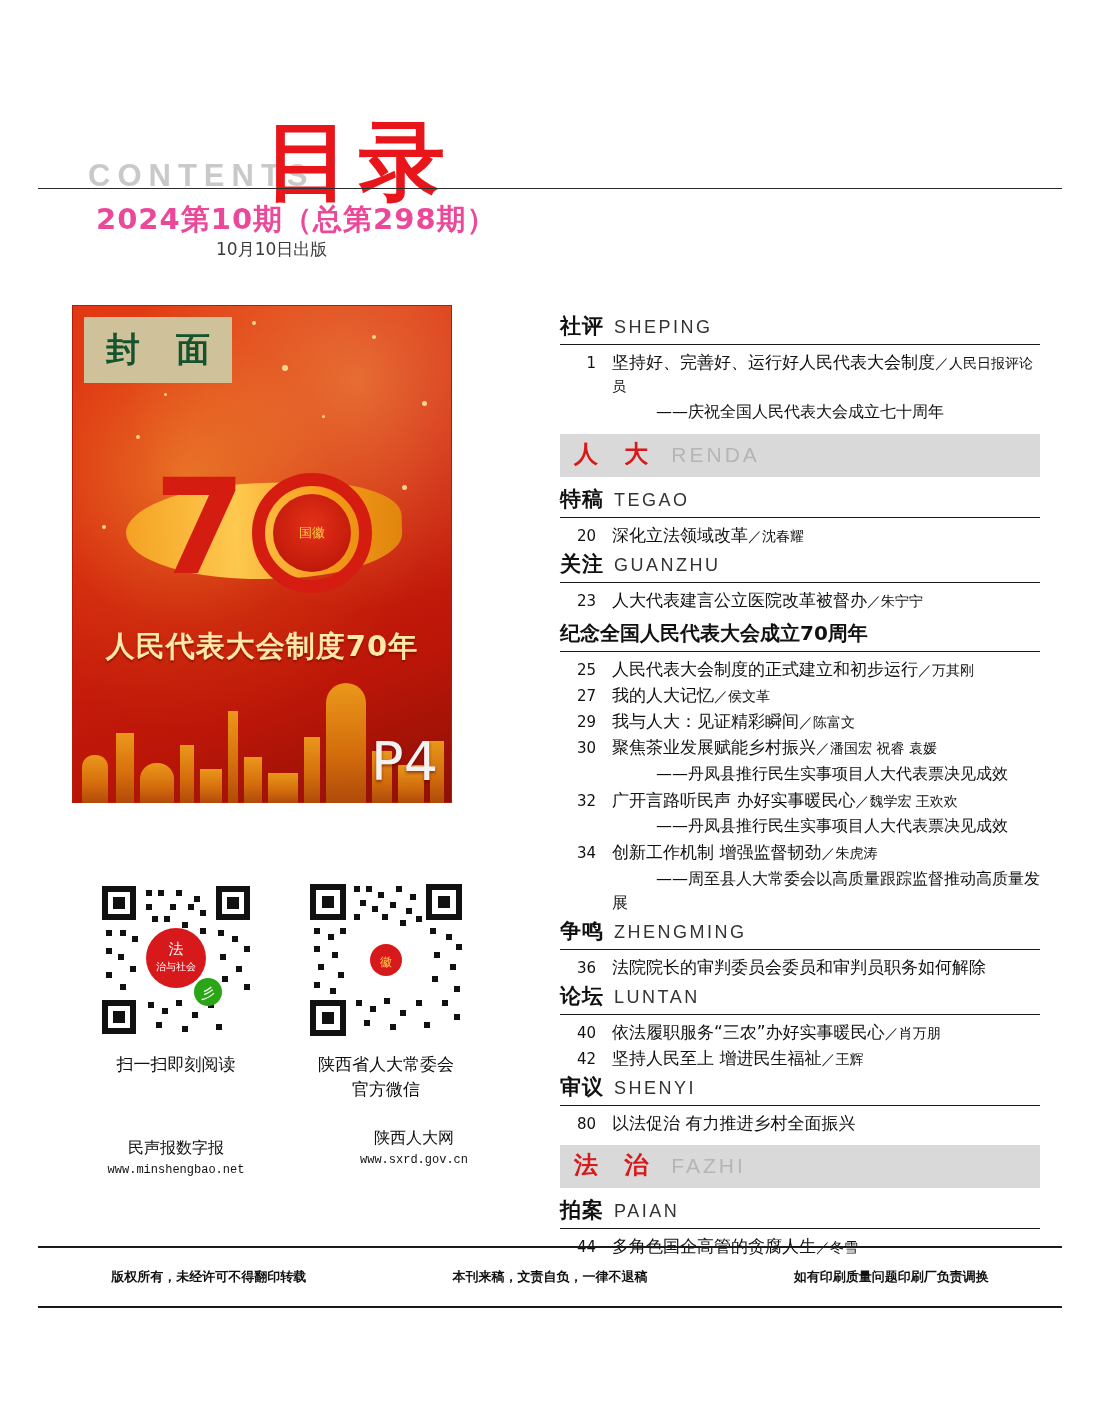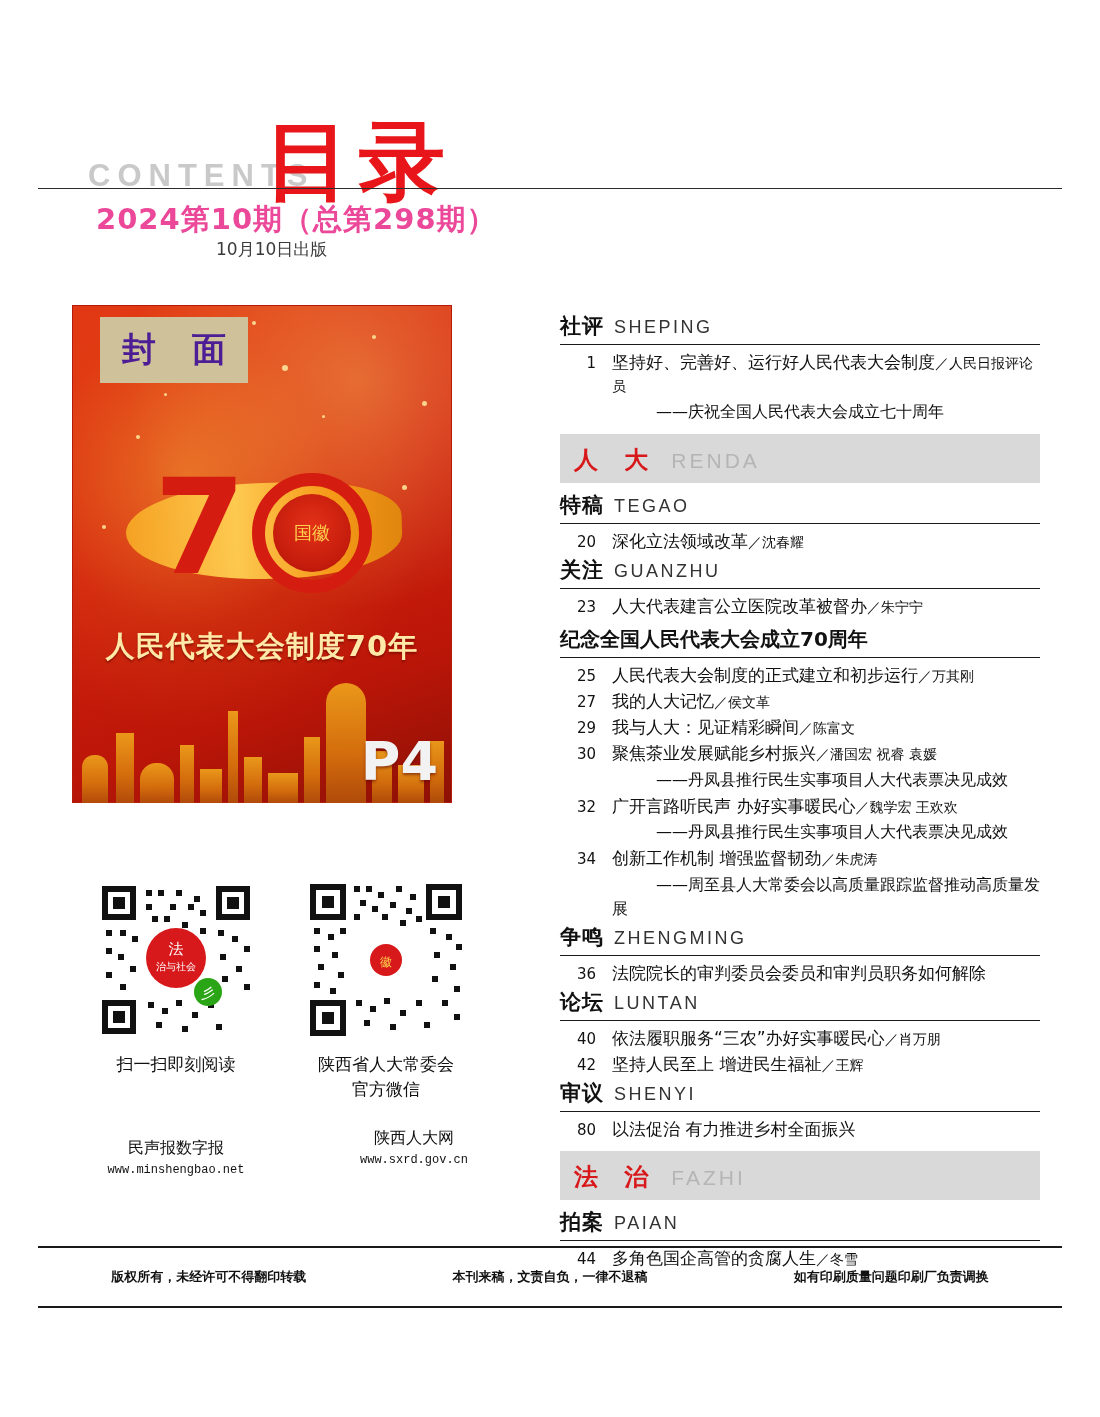--- a/index.html
+++ b/index.html
@@ -82,26 +82,26 @@
     overflow: hidden;
     box-shadow: 0 0 0 1px #b41b09 inset;
   }
   .cover .spark {
     position: absolute;
     background: rgba(255,235,160,0.85);
     border-radius: 50%;
   }
   .cover-tag {
     position: absolute;
-    left: 28px;
+    left: 12px;
     top: 12px;
     width: 148px;
     height: 66px;
     background: #cfc19a;
-    color: #4c1d95;
+    color: #14532d;
     font-size: 34px;
     font-weight: bold;
     letter-spacing: 12px;
     text-indent: 12px;
     display: flex;
     align-items: center;
     justify-content: center;
     font-family: "DejaVu Sans", sans-serif;
   }
   .cover-70 {
@@ -137,21 +137,21 @@
     border-radius: 50%;
     box-sizing: border-box;
   }
   .cover-70 .emblem {
     position: absolute;
     left: 147px; top: 39px;
     width: 78px; height: 78px;
     border-radius: 50%;
     background: radial-gradient(circle at 50% 40%, #e33117 0%, #c31b0c 70%, #a51308 100%);
     color: #ffd24d;
-    font-size: 18px;
+    font-size: 13px;
     display: flex;
     align-items: center;
     justify-content: center;
     text-align: left;
     line-height: 1.05;
     font-family: "DejaVu Sans", sans-serif;
   }
   .cover-title {
     position: absolute;
     left: 0; right: 0;
@@ -174,21 +174,21 @@
     bottom: 0;
     background: linear-gradient(180deg, #f0a61c 0%, #d8760d 60%, #b2500a 100%);
     opacity: .9;
     display: block;
   }
   .cover-p4 {
     position: absolute;
     right: 14px;
     bottom: 10px;
     font-size: 54px;
-    font-weight: bold;
+    font-weight: normal;
     color: #f2f2f2;
     font-family: "DejaVu Sans", sans-serif;
     text-shadow: 0 2px 3px rgba(100,10,0,.6);
   }
 
   
   .qr-block {
     position: absolute;
     top: 880px;
   }
@@ -249,21 +249,21 @@
   }
   .sec-en {
     font-size: 18px;
     color: #333;
     margin-left: 10px;
     letter-spacing: 2.5px;
     font-family: "Liberation Sans", sans-serif;
   }
   .band {
     background: #d9d9d9;
-    padding: 10px 14px 7px 14px;
+    padding: 4px 14px 7px 14px;
     margin: 10px 0 8px 0;
     display: flex;
     align-items: baseline;
   }
   .band .sec-cn {
     color: #d8191c;
     font-size: 24px;
     letter-spacing: 9px;
   }
   .band .sec-en {

